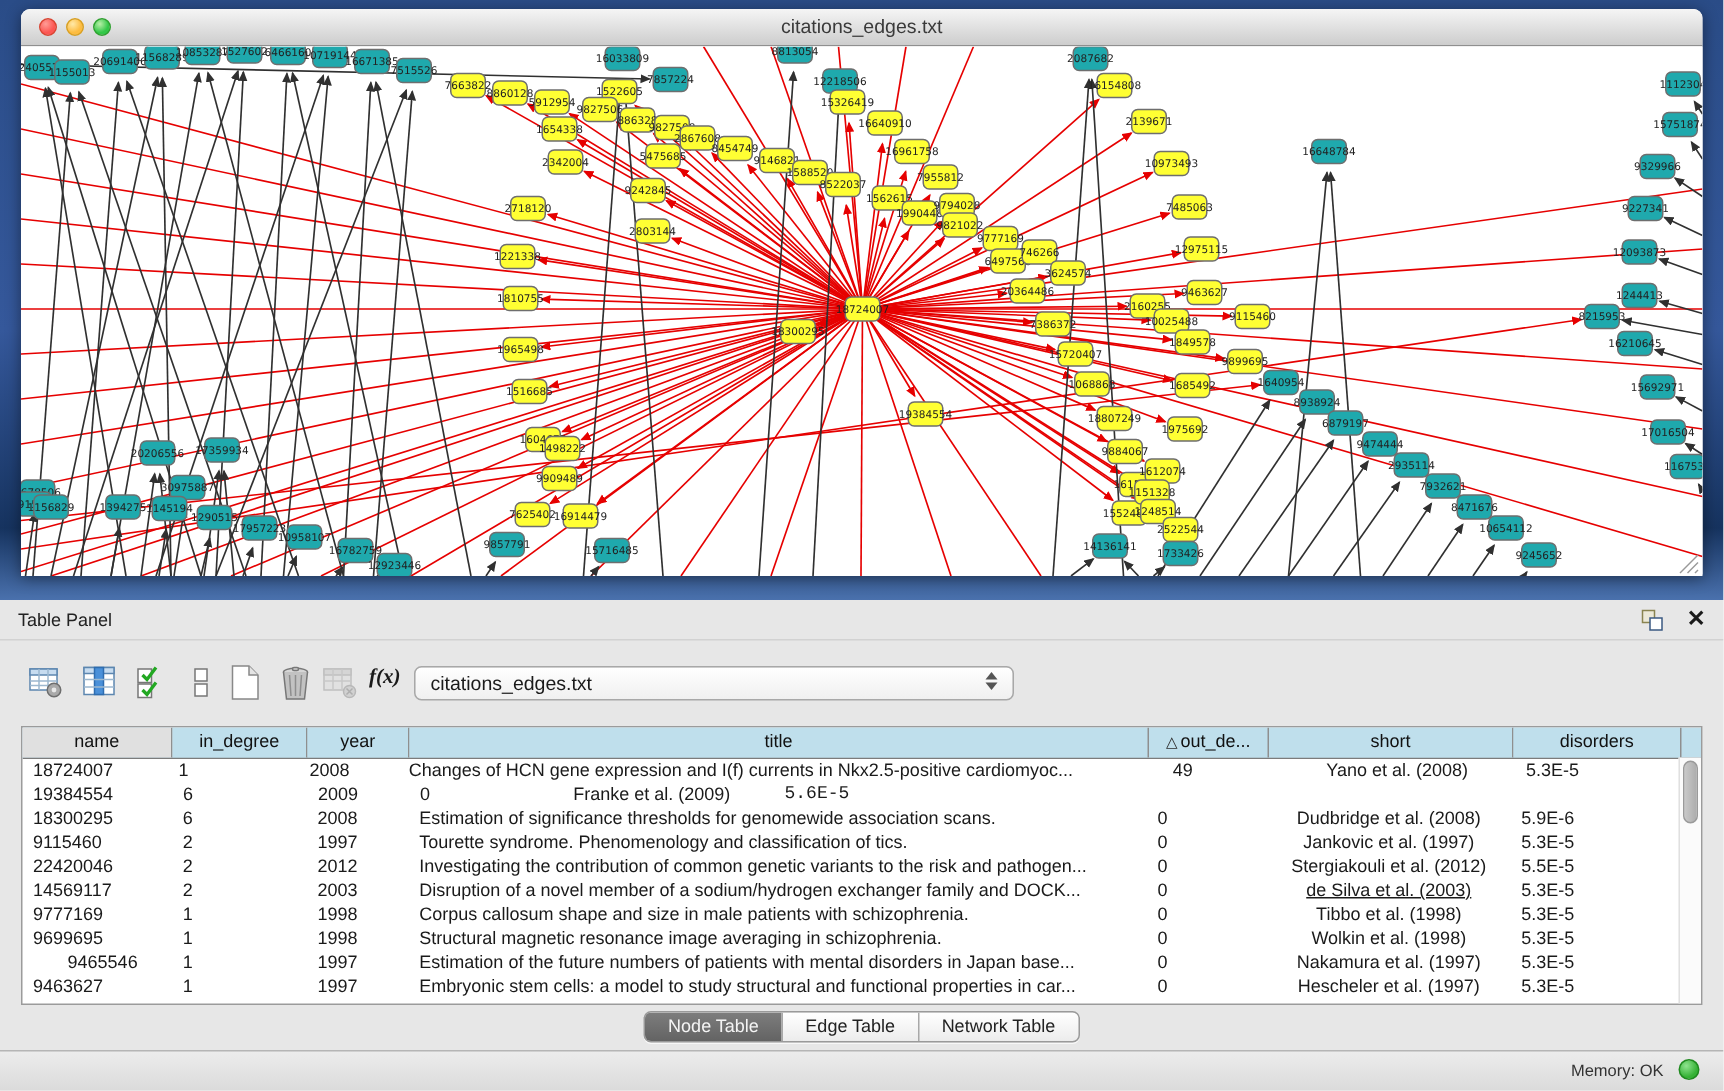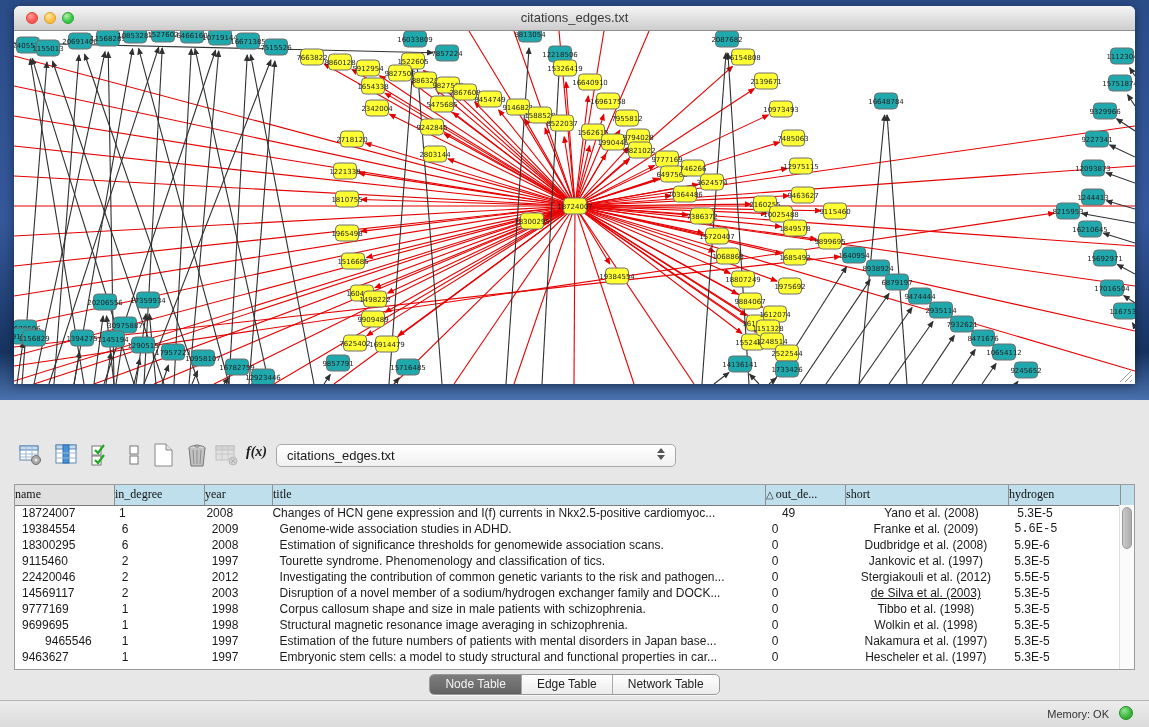--- a/index.html
+++ b/index.html
@@ -37,21 +37,21 @@
     border:1px solid #a8a8a8;border-radius:5px;box-sizing:border-box;
     font-size:13px;color:#1a1a1a;line-height:21px;padding-left:10px;}
   #dd-arrows{position:absolute;right:8px;top:3px;width:10px;height:16px;}
   #dd-arrows .up{width:0;height:0;border-left:4px solid transparent;border-right:4px solid transparent;border-bottom:5px solid #555;margin-bottom:2px;}
   #dd-arrows .dn{width:0;height:0;border-left:4px solid transparent;border-right:4px solid transparent;border-top:5px solid #555;}
   
   #tbl{position:absolute;left:14px;top:84px;width:1121px;height:186px;
     background:#fff;border:1px solid #9b9b9b;box-sizing:border-box;overflow:hidden;}
   #tbl-head{display:flex;height:20px;border-bottom:1px solid #7c7c7c;background:#bfdfec;}
   .hcell{box-sizing:border-box;border-right:1px solid #8f8f8f;font-size:12px;color:#111;
-    line-height:19px;overflow:hidden;white-space:nowrap;background:#bfdfec;font-family:Liberation Serif, serif;}
+    text-align:center;line-height:19px;overflow:hidden;white-space:nowrap;background:#bfdfec;}
   .hcell.gray{background:#e0e0e0;}
   .sort-tri{font-size:10px;color:#2a2a2a;margin-right:2px;}
   #tbl-body{position:absolute;left:0;top:20px;right:15px;bottom:0;overflow:hidden;}
   .trow{display:flex;height:16px;}
   .tcell{box-sizing:border-box;font-size:12px;color:#1a1a1a;line-height:16px;
     padding-left:7px;overflow:hidden;white-space:nowrap;}
   .tcell.center{text-align:center;padding-left:0;}
   #vscroll{position:absolute;right:0;top:20px;bottom:0;width:15px;background:#fbfbfb;border-left:1px solid #e0e0e0;box-sizing:border-box;}
   #vthumb{position:absolute;left:2px;top:2px;width:10px;height:42px;border-radius:5px;
     background:linear-gradient(90deg,#c9c9c9,#adadad);border:1px solid #9a9a9a;box-sizing:border-box;}
@@ -749,20 +749,30 @@
           <line x1="1106" y1="351" x2="1118" y2="339"></line>
           <line x1="1111" y1="351" x2="1118" y2="344"></line>
           <line x1="1116" y1="351" x2="1118" y2="349"></line>
         </g>
       </svg>
     </div>
   </div>
 </div>
 
 <div id="table-panel">
+  <div id="panel-header">
+    <span id="panel-title">Table Panel</span>
+    <span id="float-btn">
+      <svg width="16" height="16">
+        <rect x="2" y="2" width="8" height="8" fill="#ece9d8" stroke="#8a8450"></rect>
+        <rect x="7" y="7" width="8" height="8" fill="#ffffff" stroke="#3b5a82"></rect>
+      </svg>
+    </span>
+    <span id="close-btn">✕</span>
+  </div>
 
   <div id="toolbar">
     <span class="tb-icon" style="left:18px">
       <svg width="26" height="26">
         <rect x="2" y="4" width="18" height="14" fill="#fff" stroke="#5d87b0"></rect>
         <rect x="2" y="4" width="18" height="4" fill="#c7dcf0" stroke="#5d87b0"></rect>
         <path d="M2,12 h18 M2,15 h18 M8,4 v14 M14,4 v14" stroke="#9db8cf" fill="none"></path>
         <circle cx="18" cy="18" r="4.5" fill="#a9a9a9" stroke="#6e6e6e"></circle>
         <circle cx="18" cy="18" r="1.6" fill="#e8e8e8"></circle>
       </svg>
@@ -823,37 +833,36 @@
   </div>
 
   <div id="tbl">
     <div id="tbl-head">
         <div class="hcell gray" style="width: 100px;">name</div>
         <div class="hcell" style="width: 90px;">in_degree</div>
         <div class="hcell" style="width: 68px;">year</div>
         <div class="hcell" style="width: 493px;">title</div>
         <div class="hcell" style="width: 80px;"><span class="sort-tri">△</span>out_de...</div>
         <div class="hcell" style="width: 163px;">short</div>
-        <div class="hcell" style="width: 112px;">hydrogen</div>
+        <div class="hcell" style="width: 112px;">disorders</div>
       </div>
     <div id="tbl-body">
         <div class="trow">
           <div class="tcell" style="width: 100px;">18724007</div>
           <div class="tcell" style="width: 90px;">1</div>
           <div class="tcell" style="width: 68px;">2008</div>
           <div class="tcell" style="width: 493px;">Changes of HCN gene expression and I(f) currents in Nkx2.5-positive cardiomyoc...</div>
           <div class="tcell" style="width: 80px; margin-left: 32px;">49</div>
           <div class="tcell center" style="width: 163px;">Yano et al. (2008)</div>
           <div class="tcell" style="width: 112px;">5.3E-5</div>
         </div>
         <div class="trow">
           <div class="tcell" style="width: 100px;">19384554</div>
           <div class="tcell" style="width: 90px;">6</div>
           <div class="tcell" style="width: 68px;">2009</div>
-          <div class="tcell" style="width: 493px;">Genome-wide association studies in ADHD.</div>
           <div class="tcell" style="width: 80px;">0</div>
           <div class="tcell center" style="width: 163px;">Franke et al. (2009)</div>
           <div class="tcell" style="width: 112px; font-family: Liberation Mono, monospace;">5.6E-5</div>
         </div>
         <div class="trow">
           <div class="tcell" style="width: 100px;">18300295</div>
           <div class="tcell" style="width: 90px;">6</div>
           <div class="tcell" style="width: 68px;">2008</div>
           <div class="tcell" style="width: 493px;">Estimation of significance thresholds for genomewide association scans.</div>
           <div class="tcell" style="width: 80px;">0</div>

